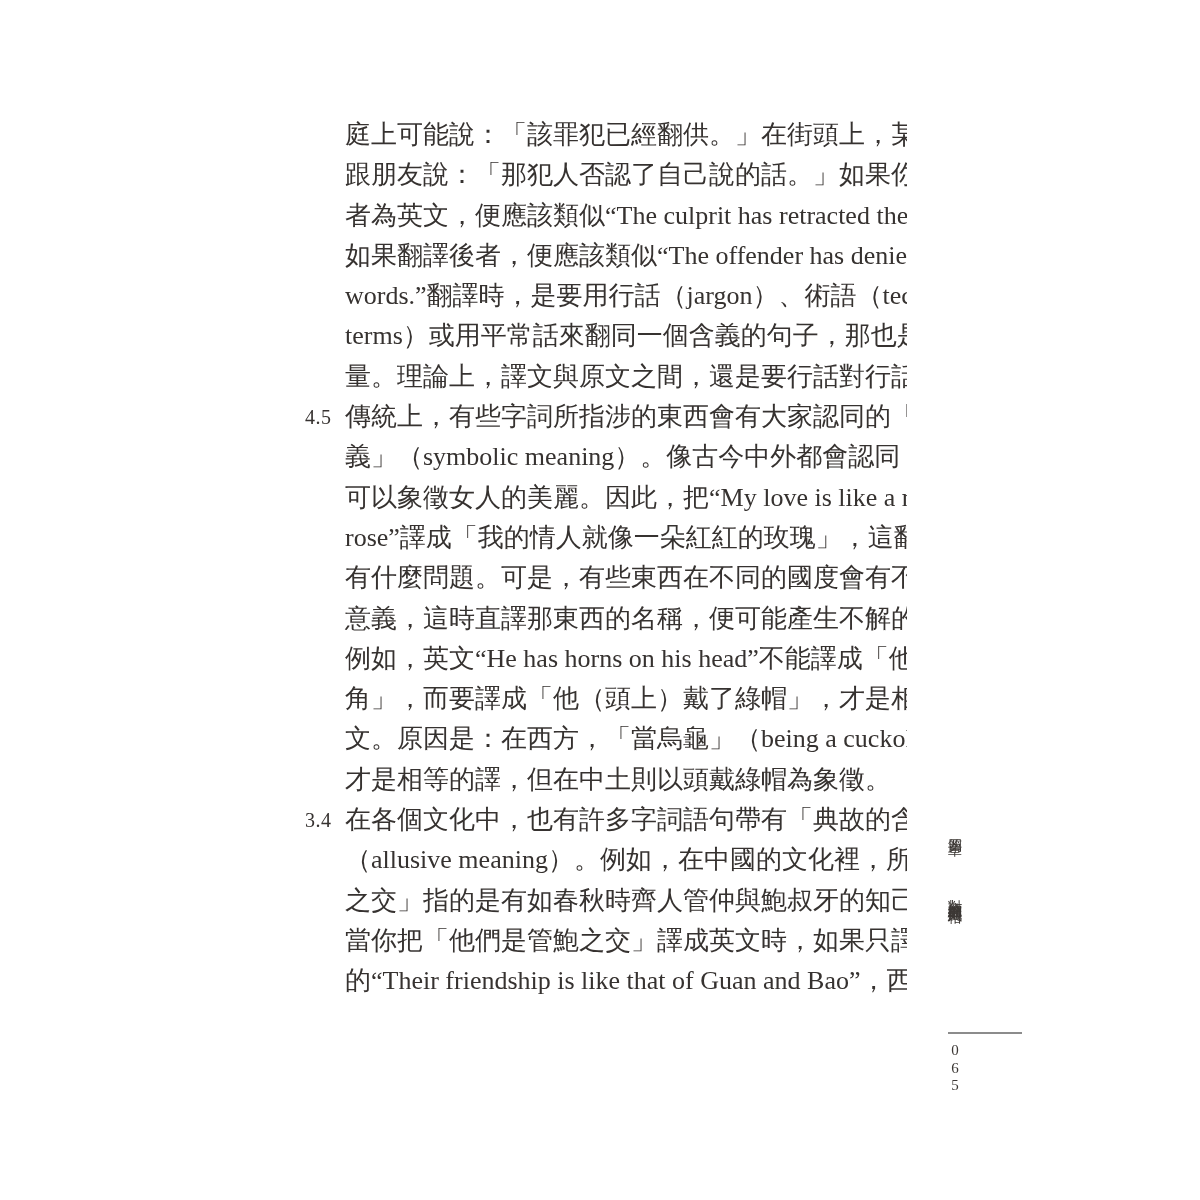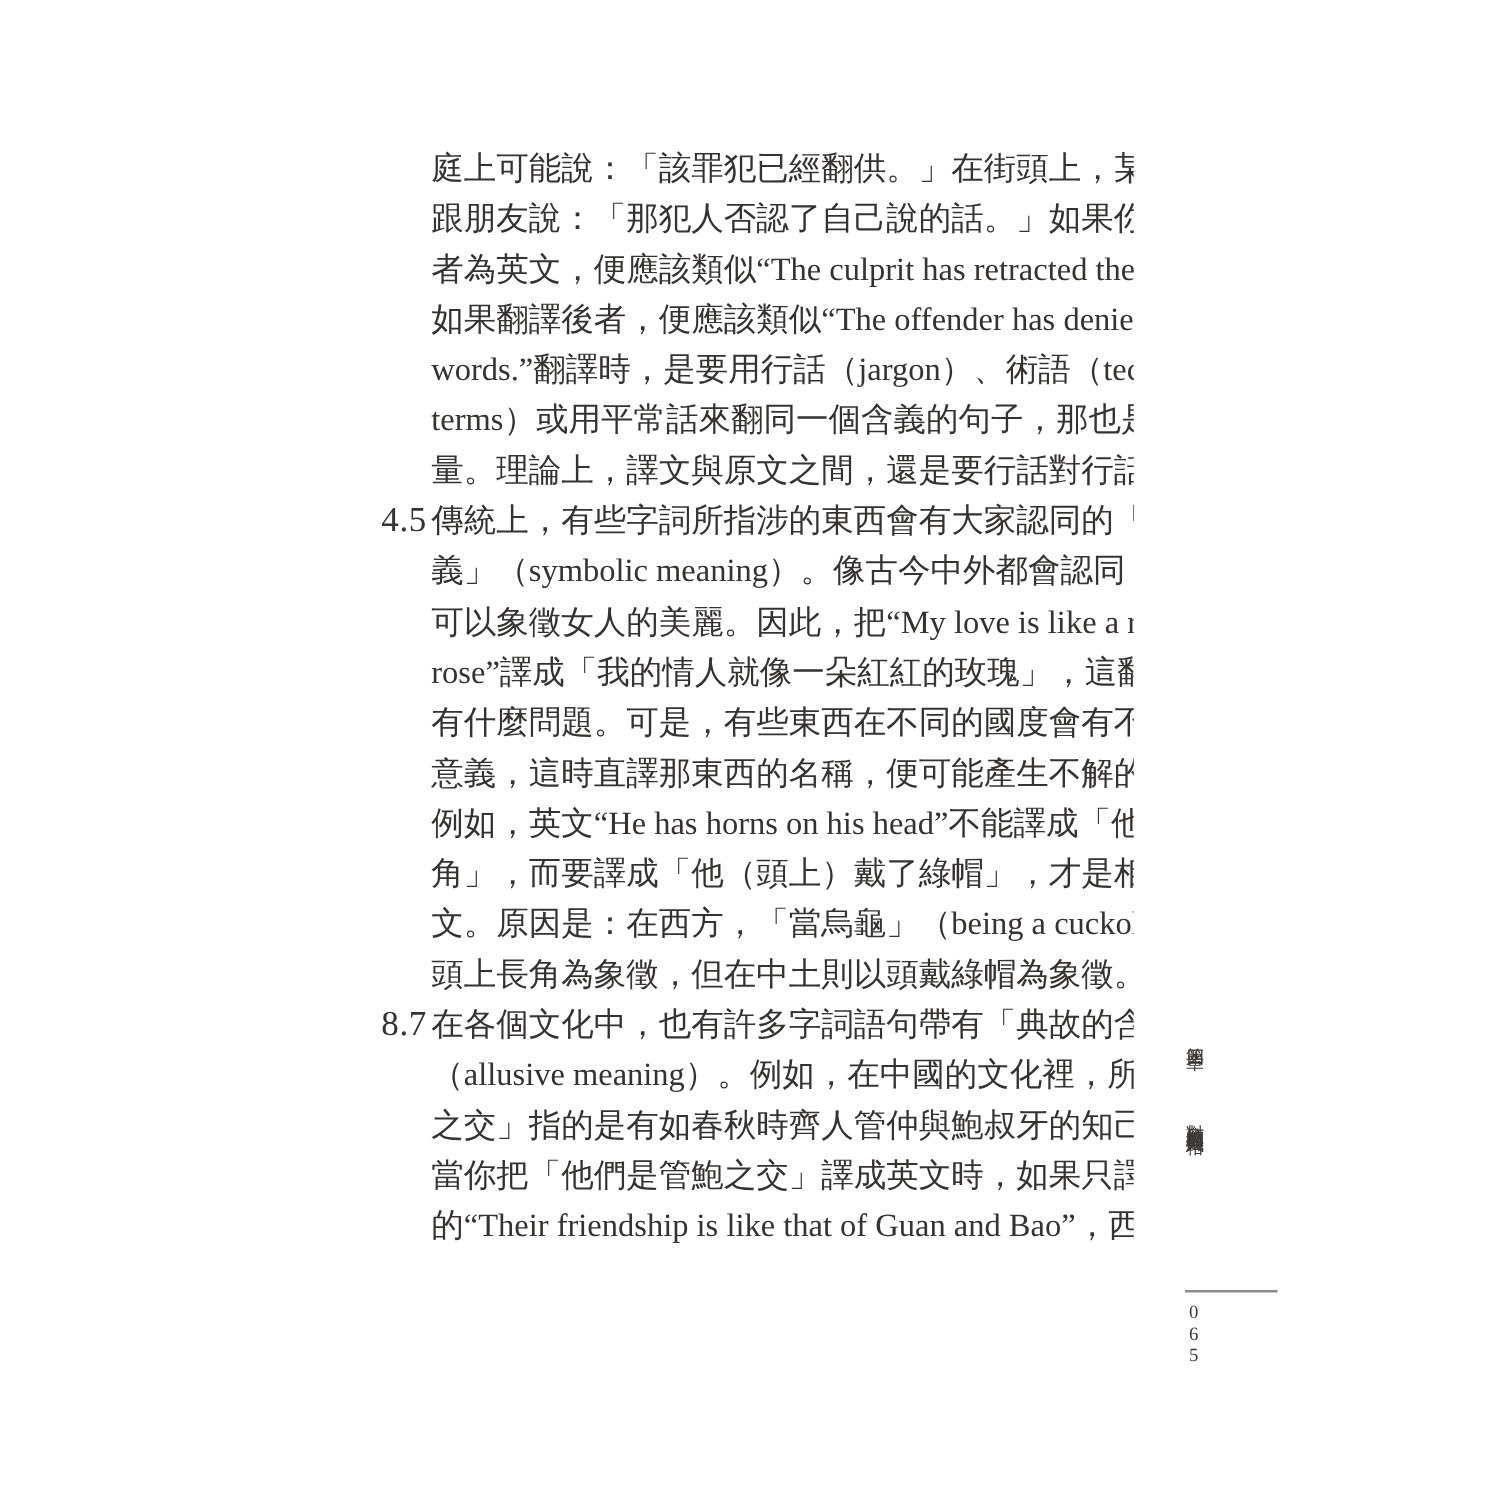--- a/index.html
+++ b/index.html
@@ -27,21 +27,21 @@
     display: flex;
     height: 40.3px;
     line-height: 40.3px;
     font-size: 26px;
     overflow: hidden;
     white-space: nowrap;
   }
   .secnum {
     flex: 0 0 40px;
     min-width: 40px;
-    font-size: 28px;
+    font-size: 20px;
     letter-spacing: 0.5px;
   }
   .linetext {
     flex: 1 1 auto;
     min-width: 0;
     text-align: justify;
     text-align-last: left;
   }
   .line.full .linetext {
     text-align-last: justify;
@@ -143,24 +143,24 @@
       <div class="line full">
         <span class="secnum"></span>
         <span class="linetext">角」，而要譯成「他（頭上）戴了綠帽」，才是相等的譯</span>
       </div>
       <div class="line full">
         <span class="secnum"></span>
         <span class="linetext">文。原因是：在西方，「當烏龜」（being a cuckold）是以</span>
       </div>
       <div class="line">
         <span class="secnum"></span>
-        <span class="linetext">頭上長角為象徵，但在中土則以頭戴綠帽為象徵。</span>
+        <span class="linetext">才是相等的譯，但在中土則以頭戴綠帽為象徵。</span>
       </div>
       <div class="line full">
-        <span class="secnum">8.7</span>
+        <span class="secnum">3.4</span>
         <span class="linetext">在各個文化中，也有許多字詞語句帶有「典故的含義」</span>
       </div>
       <div class="line full">
         <span class="secnum"></span>
         <span class="linetext">（allusive meaning）。例如，在中國的文化裡，所謂「管鮑</span>
       </div>
       <div class="line full">
         <span class="secnum"></span>
         <span class="linetext">之交」指的是有如春秋時齊人管仲與鮑叔牙的知己之交。</span>
       </div>

